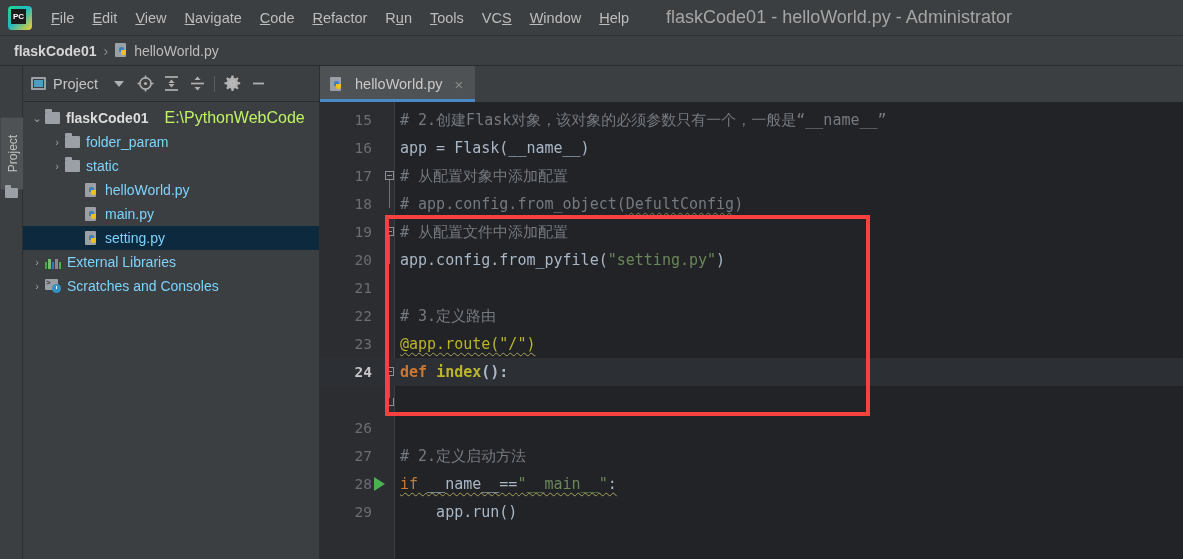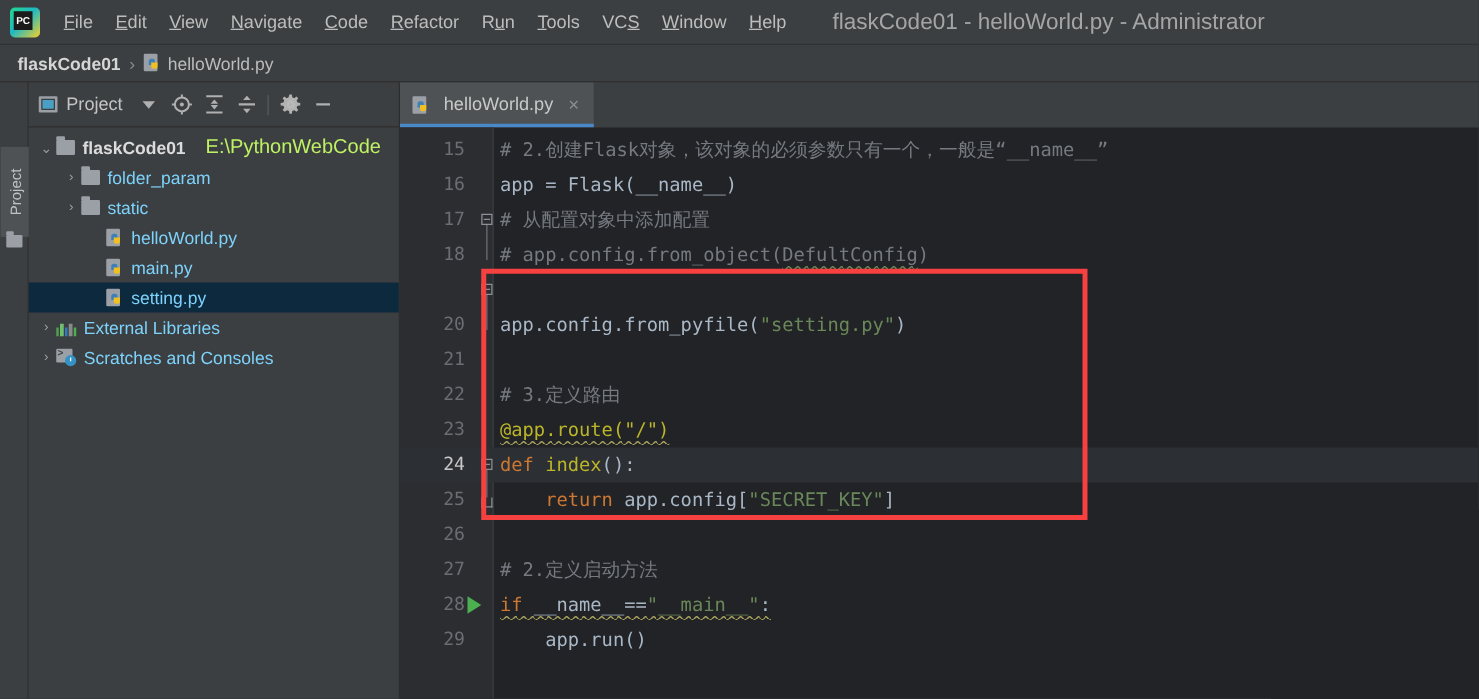--- a/index.html
+++ b/index.html
@@ -173,21 +173,21 @@
   .gutter {
     position:absolute; left:0; top:0; width:64px; height:457px;
     background:#2b2d30;
   }
   .fold-col {
     position:absolute; left:64px; top:0; width:11px; height:457px;
     background:#2b2d30; border-right:1px solid #3a3d41;
   }
   .lines { position:absolute; left:0; top:0; right:0; bottom:0; }
   .lrow { position:absolute; left:0; right:0; height:28px; }
-  .lrow.cur { background:#2c2f33; }
+  .lrow.cur { background:#2c2f33;font-weight:bold; }
   .lnum {
     position:absolute; left:0; width:52px; text-align:right;
     line-height:28px; color:#6a6d72;
     font-family:"DejaVu Sans Mono", monospace; font-size:14.5px;
   }
   .lrow.cur .lnum { color:#c8c8c8; }
   .ltext {
     position:absolute; left:80px; line-height:28px; white-space:pre;
     font-family:"DejaVu Sans Mono", monospace; font-size:15px;
   }
@@ -407,43 +407,43 @@
             <span class="ltext"><span class="pl">app = Flask(__name__)</span></span>
           </div>
           <div class="lrow" style="top: 60px;">
             <span class="lnum">17</span>
             <span class="ltext"><span class="cm"># 从配置对象中添加配置</span></span>
           </div>
           <div class="lrow" style="top: 88px;">
             <span class="lnum">18</span>
             <span class="ltext"><span class="cm"># app.config.from_object(</span><span class="cm wavy-g">DefultConfig</span><span class="cm">)</span></span>
           </div>
+          <div class="lrow" style="top: 116px;">
+            <span class="lnum">19</span>
+            <span class="ltext"><span class="cm"># 从配置文件中添加配置</span></span>
+          </div>
           <div class="lrow" style="top: 144px;">
             <span class="lnum">20</span>
             <span class="ltext"><span class="pl">app.config.from_pyfile(</span><span class="str">"setting.py"</span><span class="pl">)</span></span>
           </div>
           <div class="lrow" style="top: 172px;">
             <span class="lnum">21</span>
             <span class="ltext"></span>
           </div>
           <div class="lrow" style="top: 200px;">
             <span class="lnum">22</span>
             <span class="ltext"><span class="cm"># 3.定义路由</span></span>
           </div>
           <div class="lrow" style="top: 228px;">
             <span class="lnum">23</span>
             <span class="ltext"><span class="dec wavy">@app.route("/")</span></span>
           </div>
           <div class="lrow cur" style="top: 256px;">
             <span class="lnum">24</span>
             <span class="ltext"><span class="kw">def </span><span class="dec">index</span><span class="pl">():</span></span>
-          </div>
-          <div class="lrow" style="top: 284px;">
-            <span class="lnum">25</span>
-            <span class="ltext"><span class="kw">    return </span><span class="pl">app.config[</span><span class="str">"SECRET_KEY"</span><span class="pl">]</span></span>
           </div>
           <div class="lrow" style="top: 312px;">
             <span class="lnum">26</span>
             <span class="ltext"></span>
           </div>
           <div class="lrow" style="top: 340px;">
             <span class="lnum">27</span>
             <span class="ltext"><span class="cm"># 2.定义启动方法</span></span>
           </div>
           <div class="lrow" style="top: 368px;">

